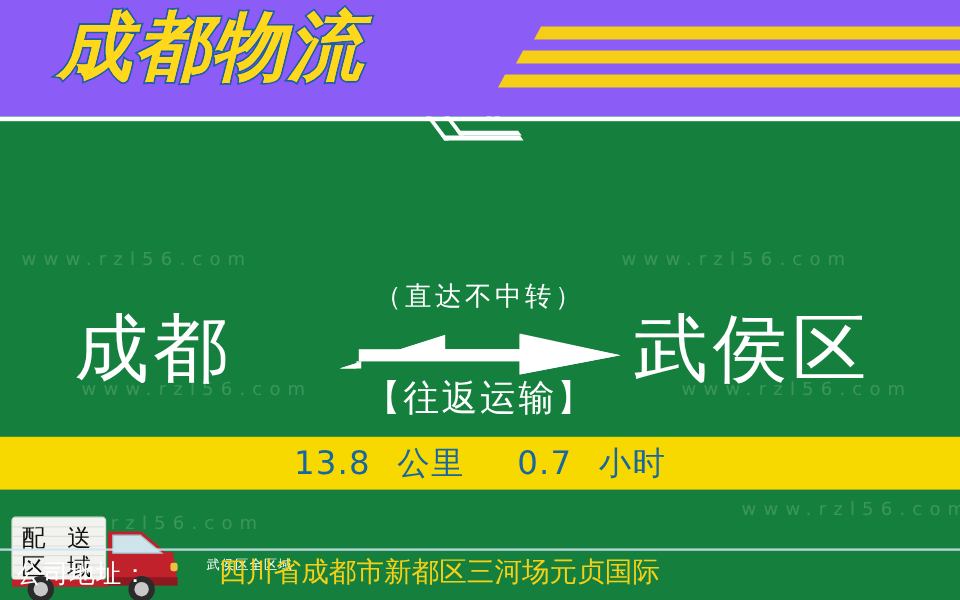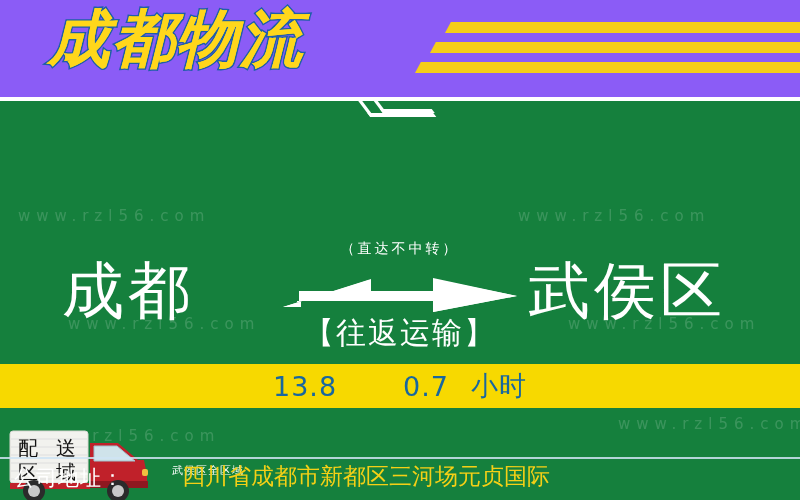--- a/index.html
+++ b/index.html
@@ -65,21 +65,21 @@
     position:absolute;top:158px;
     color:#ffffff;font-size:62px;line-height:72px;font-weight:500;
     letter-spacing:4px;white-space:nowrap;
   }
   .city.from{left:62px;}
   .city.to{left:528px;}
 
   .mid-top{
     position:absolute;left:250px;top:137px;width:300px;
     text-align:center;color:#ffffff;
-    font-size:14px;line-height:28px;letter-spacing:3px;white-space:nowrap;
+    font-size:22px;line-height:28px;letter-spacing:3px;white-space:nowrap;
   }
   .mid-bot{
     position:absolute;left:250px;top:222px;width:300px;
     text-align:center;color:#ffffff;
     font-size:30px;line-height:28px;letter-spacing:2px;white-space:nowrap;
   }
 
   
   .arrow{position:absolute;left:283px;top:177px;width:234px;height:40px;}
 
@@ -172,20 +172,21 @@
       <polygon points="0,33 86,6 86,17 150,17 150,5 234,22 150,38 150,27 14,27 14,33" fill="#ffffff"></polygon>
       <polygon points="0,33 88,5 88,18 18,18 18,33" fill="#ffffff"></polygon>
       <polygon points="234,22 150,4 150,38" fill="#ffffff"></polygon>
       <rect x="16" y="17" width="140" height="10" fill="#ffffff"></rect>
     </svg>
 
     <div class="yband">
       <div class="ytext">
           <span>13.8</span>
           <span class="ysp"></span>
+          <span>公里</span>
           <span class="ysp"></span>
           <span class="ysp"></span>
           <span>0.7</span>
           <span class="ysp"></span>
           <span>小时</span>
       </div>
     </div>
     <div class="wm w5">www.rzl56.com</div>
 
     <svg class="truck" viewBox="0 0 148 76">

